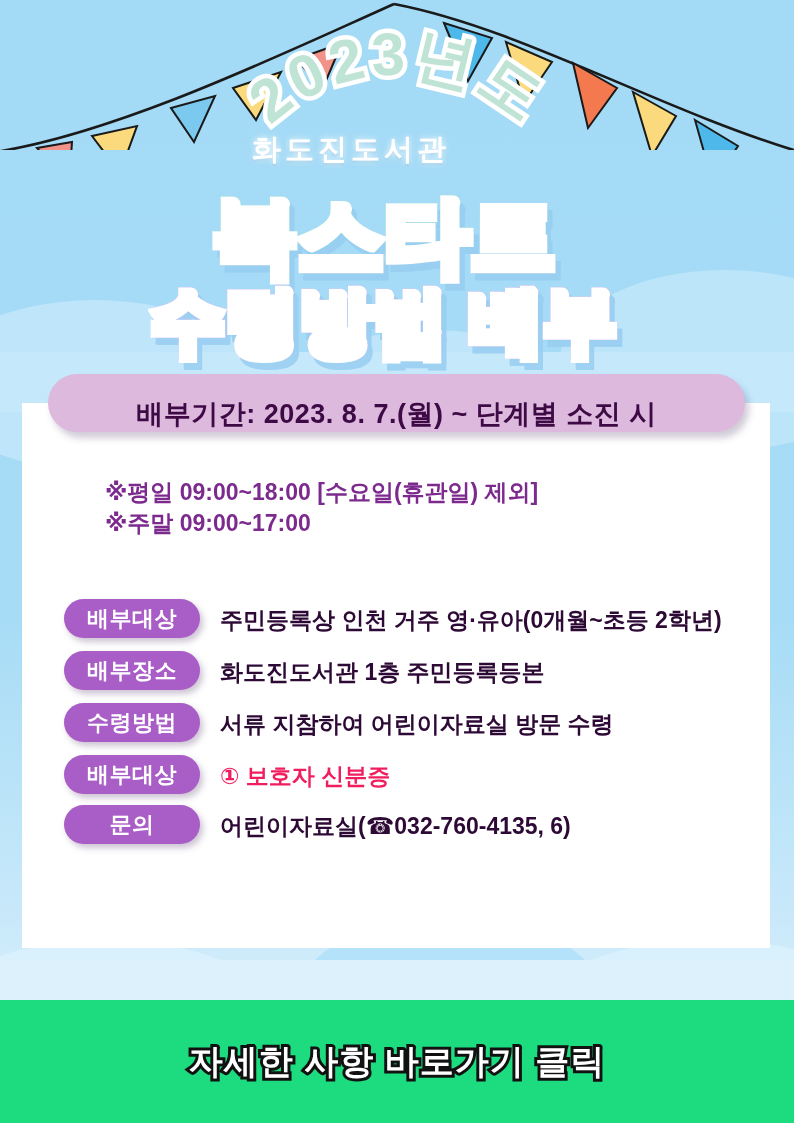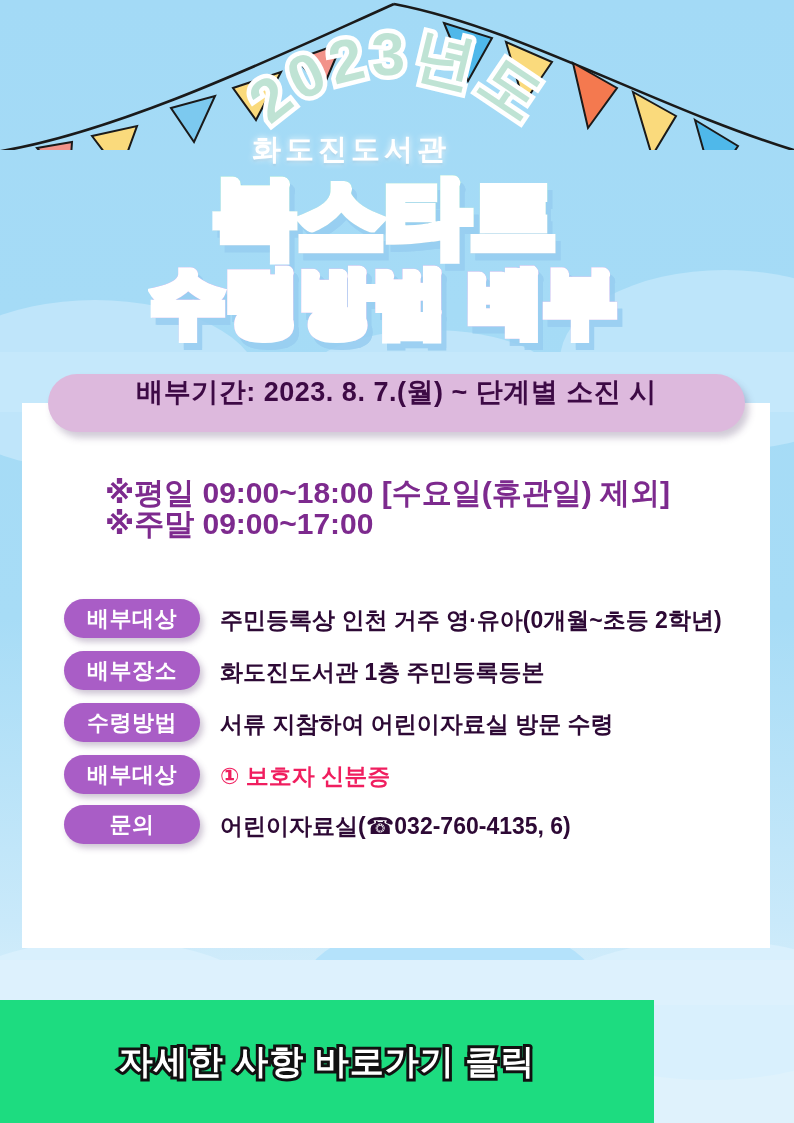--- a/index.html
+++ b/index.html
@@ -42,20 +42,21 @@
     font-size:29px; font-weight:bold; letter-spacing:4px;
     color:#ffffff;
     text-shadow:0 0 6px rgba(255,255,255,.95), 0 2px 2px rgba(120,170,200,.35);
   }
   .bigtitle{
     position:absolute; left:0; width:770px; text-align:center;
     font-weight:900;
     letter-spacing:2px;
     -webkit-text-stroke:11px #ffffff;
     paint-order:stroke fill;
+    margin-top:20px;
   }
   .bigtitle span{
     background-clip:text; -webkit-background-clip:text;
     color:transparent; -webkit-text-fill-color:transparent;
   }
   .t-line1{
     top:168px; font-size:84px; line-height:96px;
     filter:drop-shadow(5px 7px 0 rgba(150,205,240,.85));
   }
   .t-line1 span{ background-image:linear-gradient(180deg,#45d6a0 0%,#58cfb3 32%,#7bb8cf 70%,#8cb4c9 100%); }
@@ -64,42 +65,42 @@
     filter:drop-shadow(5px 7px 0 rgba(150,205,240,.85));
   }
   .t-line2 span{ background-image:linear-gradient(180deg,#9a63d8 0%,#aa6fde 35%,#c88fe4 72%,#d9a8e8 100%); }
 
   
   .date-banner{
     position:absolute; left:48px; top:374px;
     width:697px; height:58px;
     background:#ddb9dd;
     border-radius:29px;
-    display:flex; align-items:flex-start; justify-content:center;
+    display:flex; align-items:flex-end; justify-content:center;
     box-shadow:4px 6px 7px rgba(90,70,110,.28);
     z-index:6;
   }
   .date-banner-text{
     font-size:27px; font-weight:bold; color:#3d0a45;
     letter-spacing:.5px; white-space:nowrap;
   }
 
   
   .card{
     position:absolute; left:22px; top:403px;
     width:748px; height:545px;
     background:#ffffff;
     z-index:4;
   }
 
   
   .hours{
     position:absolute; left:105px; top:477px;
     z-index:7;
-    color:#7d2a8e; font-size:30px; font-weight:600; line-height:31px;
+    color:#7d2a8e; font-size:23px; font-weight:600; line-height:31px;
     white-space:nowrap;
   }
 
   
   .rows{
     position:absolute; left:64px; top:598px;
     width:700px;
     z-index:7;
   }
   .row{ display:flex; align-items:flex-end; margin-bottom:12px; }
@@ -120,21 +121,21 @@
     font-size:23px; font-weight:600; line-height:35px;
     color:#2d0935; white-space:nowrap;
     padding-top:2px;
   }
   .row-text.accent{ color:#f01e5f; font-weight:bold; }
   .row-text .l{ display:block; }
 
   
   .footer{
     position:absolute; left:0; top:1000px;
-    width:654px; height:123px;
+    width:794px; height:123px;
     background:#1ddc80;
     display:flex; align-items:center; justify-content:center;
     z-index:8;
   }
   .footer-text{
     font-size:34px; font-weight:900; color:#ffffff;
     letter-spacing:1px;
     -webkit-text-stroke:6px #111111;
     paint-order:stroke fill;
   }

